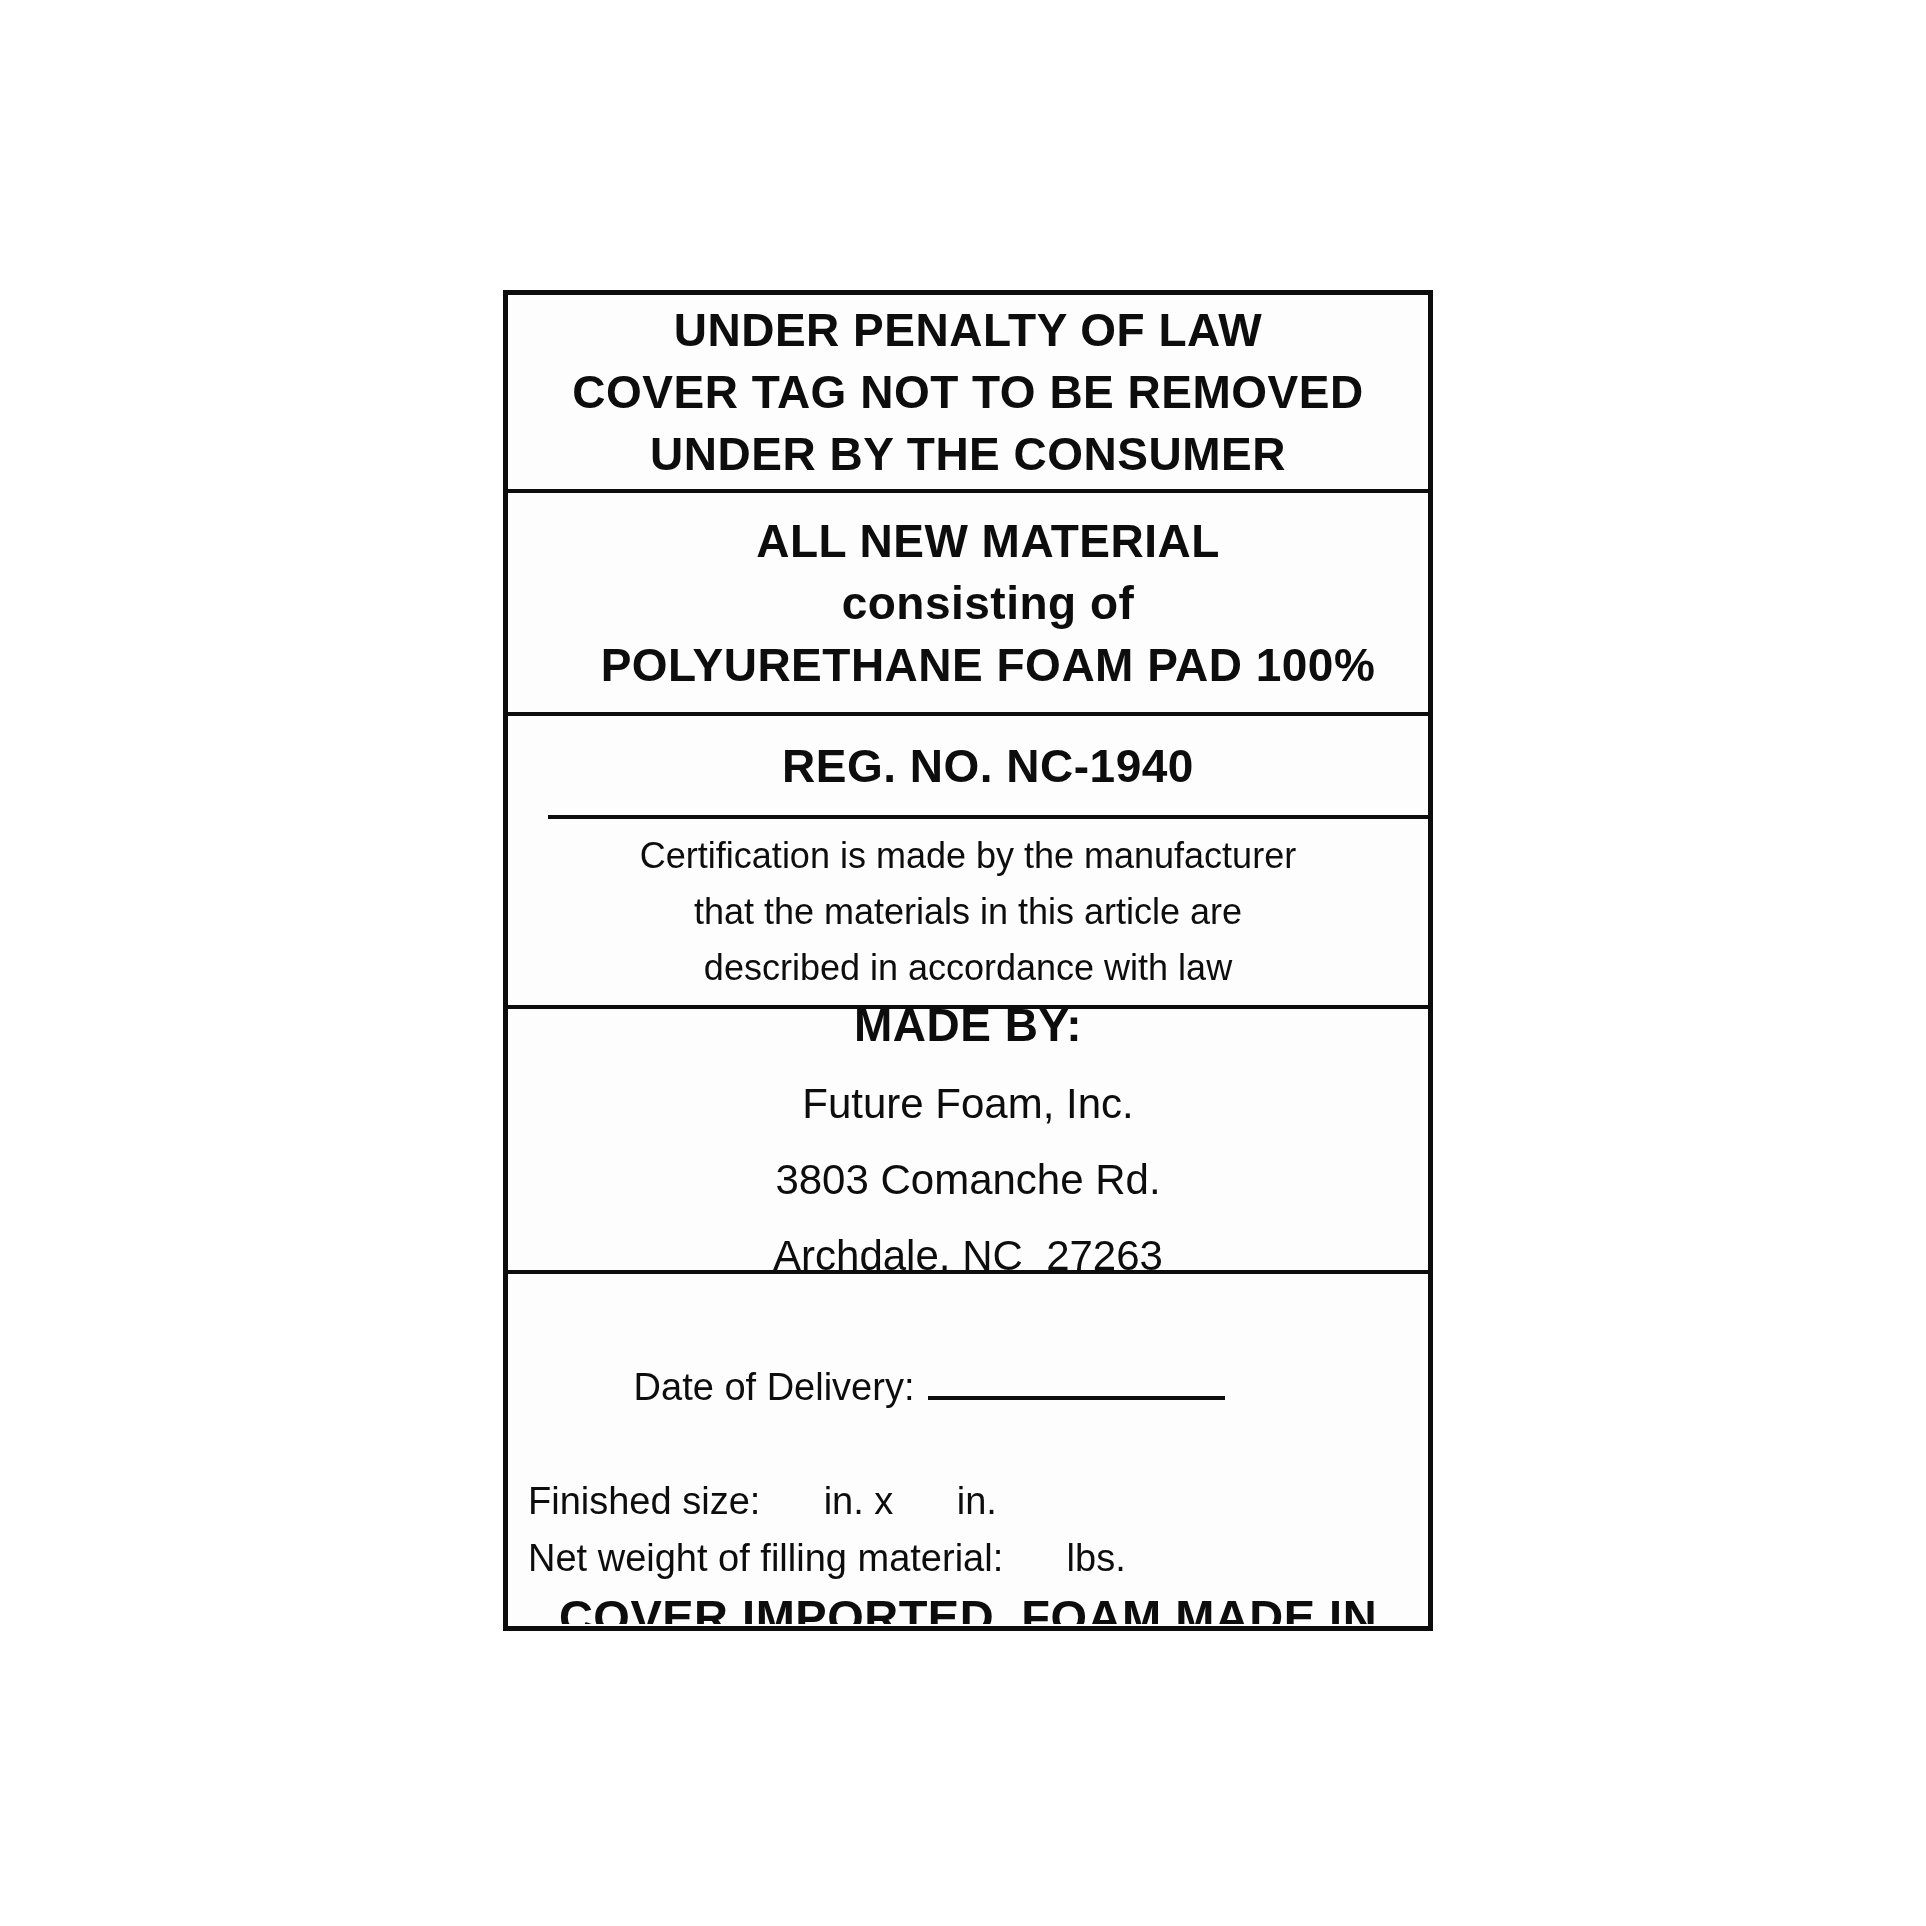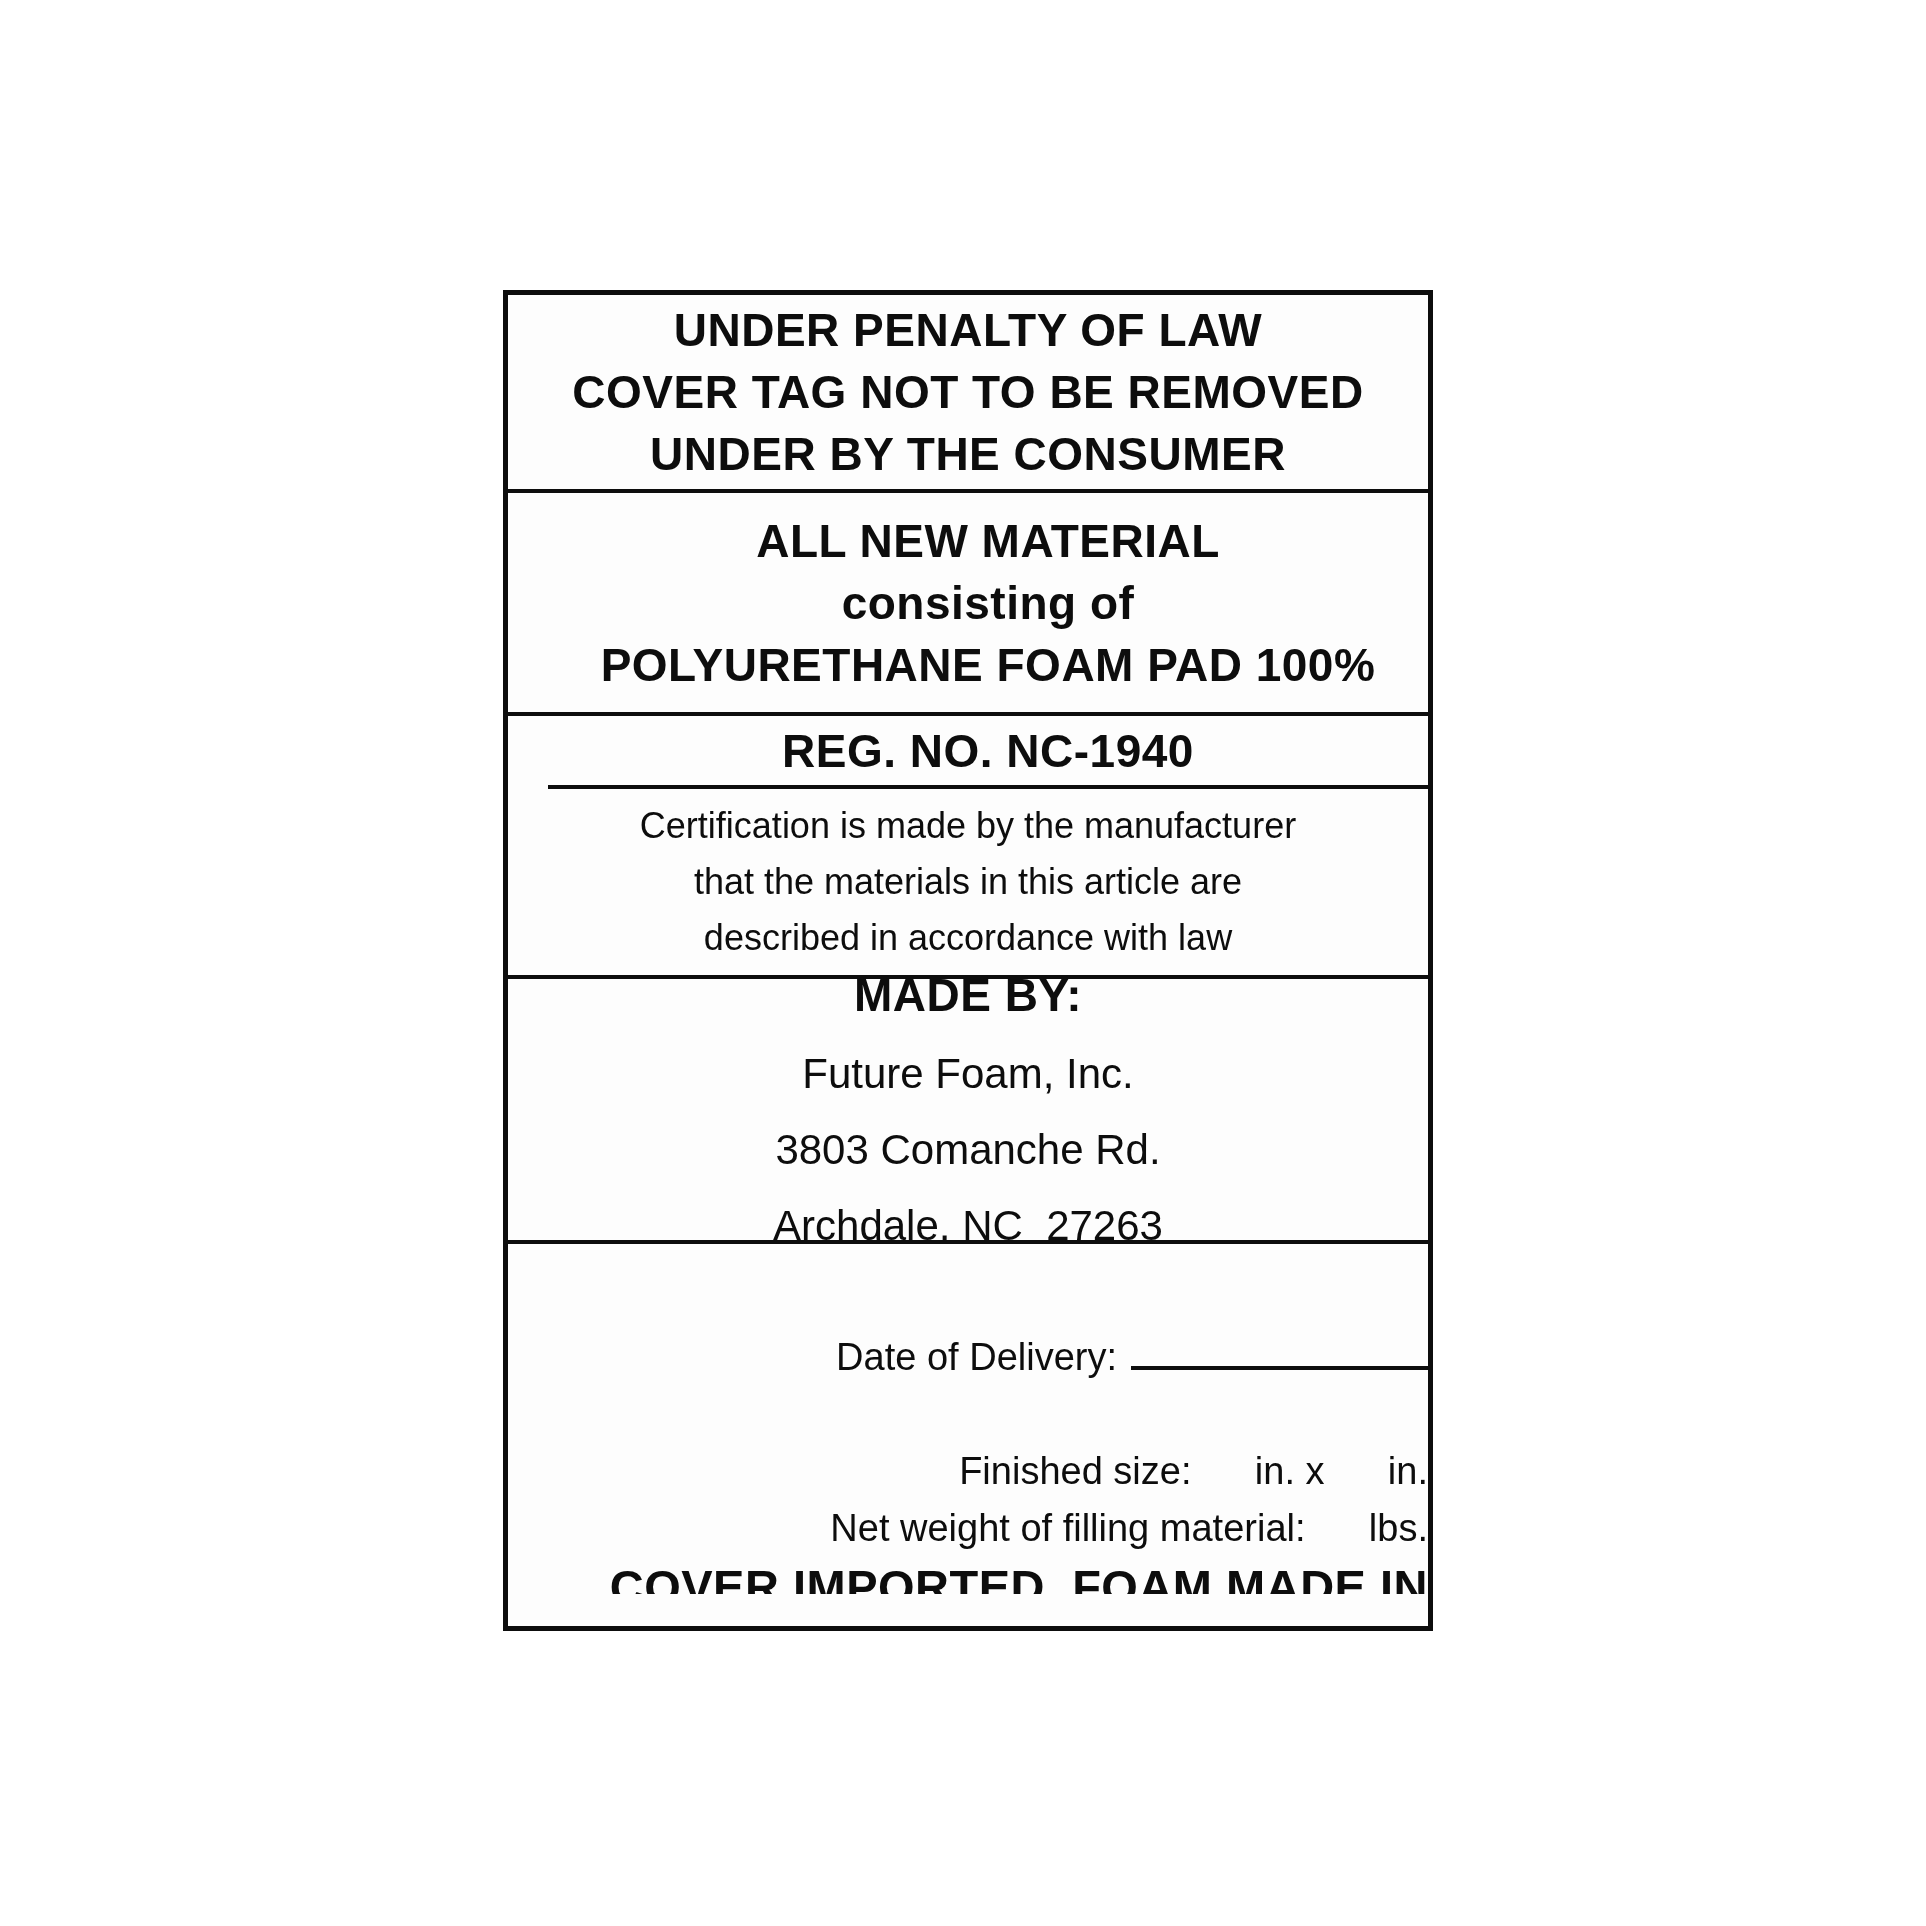--- a/index.html
+++ b/index.html
@@ -1,15 +1,15 @@
 <!DOCTYPE html>
 <html><head>
 <meta charset="utf-8">
 <style>
-  * { margin: 0; padding: 0; box-sizing: border-box; text-align: right; }
+  * { margin: 0; padding: 0; box-sizing: border-box; }
   html, body {
     width: 1927px; height: 1927px;
     background: #ffffff;
     font-family: "Liberation Sans", sans-serif;
     color: #0d0d0d;
     overflow: hidden;
   }
   .page { position: relative; width: 1927px; height: 1927px; background: #ffffff; }
 
   .tag {
@@ -26,21 +26,21 @@
     justify-content: center;
     align-items: center;
     text-align: center;
     border-bottom: 4px solid #0d0d0d;
     overflow: hidden;
   }
   .sec:last-child { border-bottom: none; }
 
   .sec-penalty  { height: 198px; }
   .sec-material { height: 223px; padding-left: 40px; }
-  .sec-reg      { height: 73px; margin-left: 40px; }
+  .sec-reg      { height: 103px; margin-left: 40px; }
   .sec-cert     { height: 190px; }
   .sec-madeby   { height: 265px; }
   .sec-details  { height: 350px; justify-content: space-between; align-items: stretch;
                   padding: 28px 0 16px; }
 
   .big-line {
     font-weight: 700;
     font-size: 46px;
     line-height: 62px;
     letter-spacing: 0.5px;

